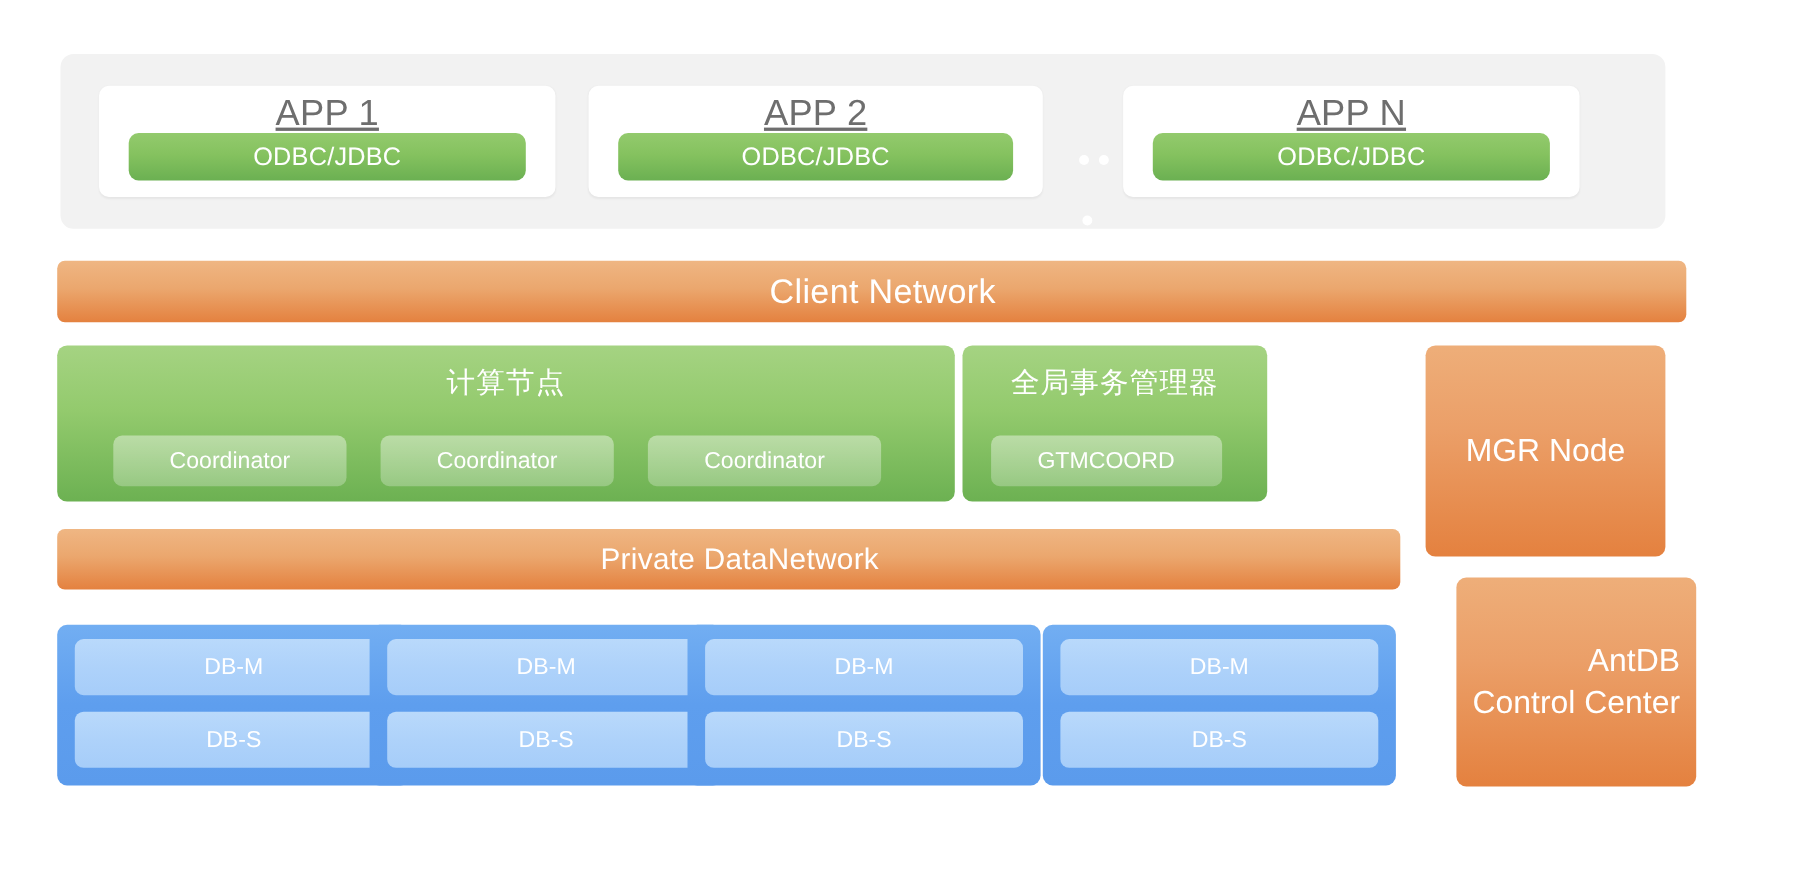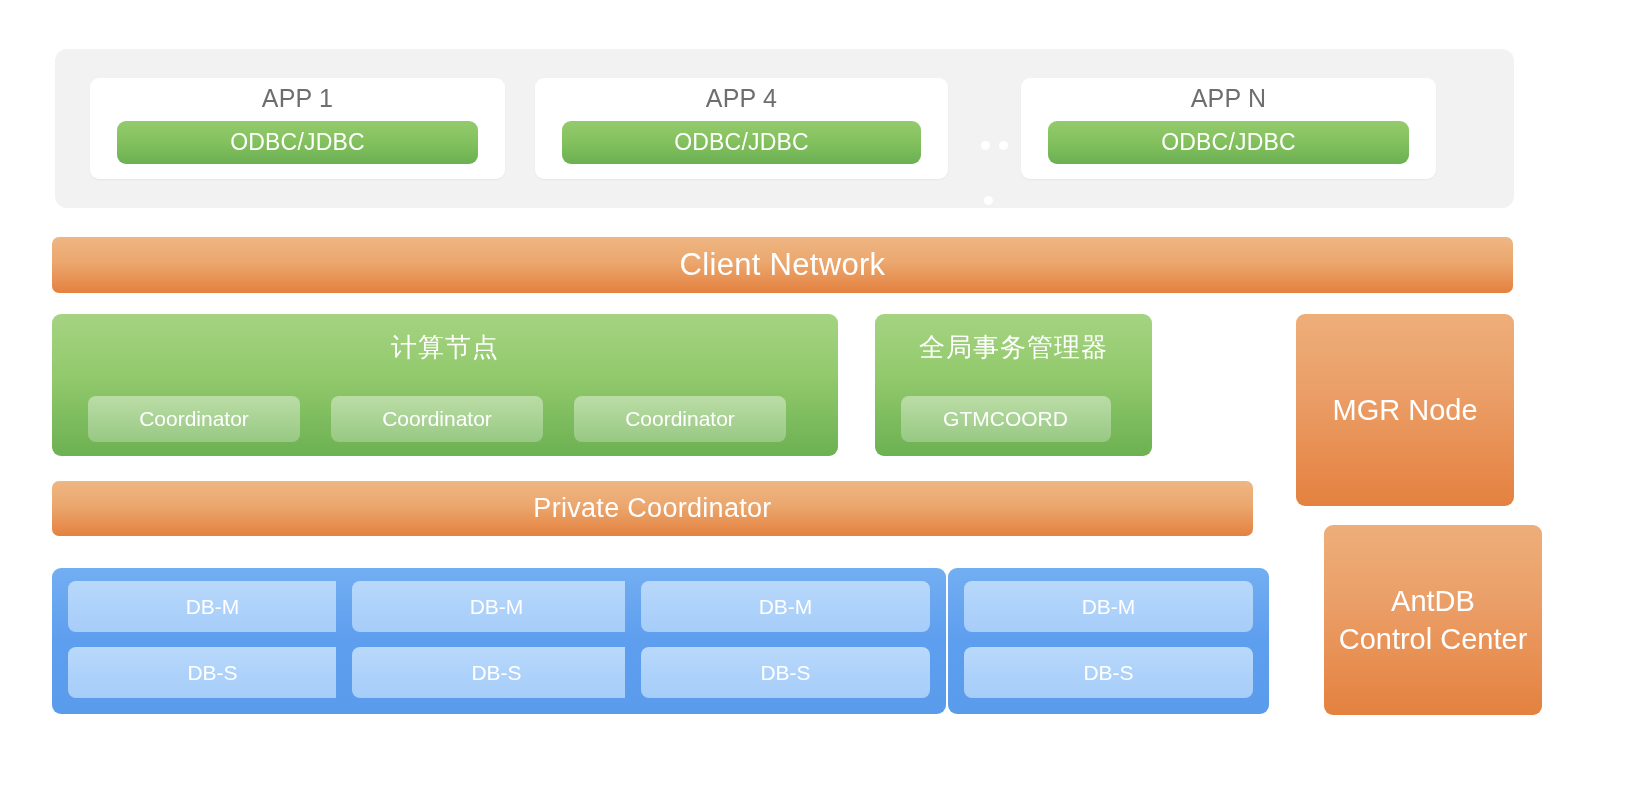--- a/index.html
+++ b/index.html
@@ -42,23 +42,24 @@
   .app-card-1 { left: 35px;  width: 415px; }
   .app-card-2 { left: 480px; width: 413px; }
   .app-card-n { left: 966px; width: 415px; }
 
   .app-title {
     position: absolute;
     top: 6px;
     left: 0;
     right: 0;
     text-align: center;
-    font-size: 25px;
+    font-size: 33px;
     color: #6e6e6e;
     letter-spacing: 0.2px;
+    text-decoration: underline;
   }
   .odbc-pill {
     position: absolute;
     left: 27px;
     right: 27px;
     top: 43px;
     height: 43px;
     border-radius: 9px;
     background: linear-gradient(to bottom, #93ca6d 0%, #85c25f 45%, #6bb052 100%);
     color: #ffffff;
@@ -83,20 +84,21 @@
   
   .net-banner {
     position: absolute;
     border-radius: 7px;
     background: linear-gradient(to bottom, #efb683 0%, #eba76e 45%, #e4813f 100%);
     color: #ffffff;
     display: flex;
     align-items: center;
     justify-content: center;
     letter-spacing: 0.3px;
+    padding-left: 20px;
   }
   .client-network {
     left: 52px;
     top: 237px;
     width: 1461px;
     height: 56px;
     font-size: 31px;
   }
   .private-network {
     left: 52px;
@@ -105,21 +107,21 @@
     height: 55px;
     font-size: 27px;
   }
 
   
   .green-block {
     position: absolute;
     border-radius: 9px;
     background: linear-gradient(to bottom, #a5d382 0%, #93ca6d 42%, #6cb152 100%);
   }
-  .compute-node { left: 52px; top: 314px; width: 786px; height: 142px; }
+  .compute-node { left: 52px; top: 314px; width: 786px; height: 142px; padding-left: 30px; }
   .gtm-node     { left: 875px; top: 314px; width: 277px; height: 142px; }
 
   .green-title {
     position: absolute;
     left: 0;
     right: 0;
     top: 16px;
     text-align: center;
     color: #ffffff;
     font-size: 26px;
@@ -151,21 +153,21 @@
   .mgmt-block {
     position: absolute;
     left: 1296px;
     width: 218px;
     border-radius: 9px;
     background: linear-gradient(to bottom, #eeae79 0%, #eb9f68 40%, #e4813f 100%);
     color: #ffffff;
     display: flex;
     align-items: center;
     justify-content: center;
-    text-align: center;
+    text-align: right;
     font-size: 29px;
     line-height: 1.32;
   }
   .mgr-node      { top: 314px; height: 192px; }
   .control-center{ top: 525px; height: 190px; margin-left: 28px; }
 
   
   .db-group {
     position: absolute;
     top: 568px;
@@ -202,21 +204,21 @@
 <div id="stage">
 
   <div class="app-panel">
 
     <div class="app-card app-card-1">
       <div class="app-title">APP 1</div>
       <div class="odbc-pill">ODBC/JDBC</div>
     </div>
 
     <div class="app-card app-card-2">
-      <div class="app-title">APP 4</div>
+      <div class="app-title">APP 2</div>
       <div class="odbc-pill">ODBC/JDBC</div>
     </div>
 
     <div class="app-card app-card-n">
       <div class="app-title">APP N</div>
       <div class="odbc-pill">ODBC/JDBC</div>
     </div>
 
   </div>
 
@@ -244,21 +246,21 @@
 
   <div class="mgmt-block mgr-node">MGR Node</div>
 
   <div class="mgmt-block control-center">
     <div>
       <span>AntDB</span><br>
       <span>Control Center</span>
     </div>
   </div>
 
-  <div class="net-banner private-network">Private Coordinator</div>
+  <div class="net-banner private-network">Private DataNetwork</div>
 
   <div class="db-group db-g1">
     <div class="db-slot db-slot-m">DB-M</div>
     <div class="db-slot db-slot-s">DB-S</div>
   </div>
 
   <div class="db-group db-g2">
     <div class="db-slot db-slot-m">DB-M</div>
     <div class="db-slot db-slot-s">DB-S</div>
   </div>

